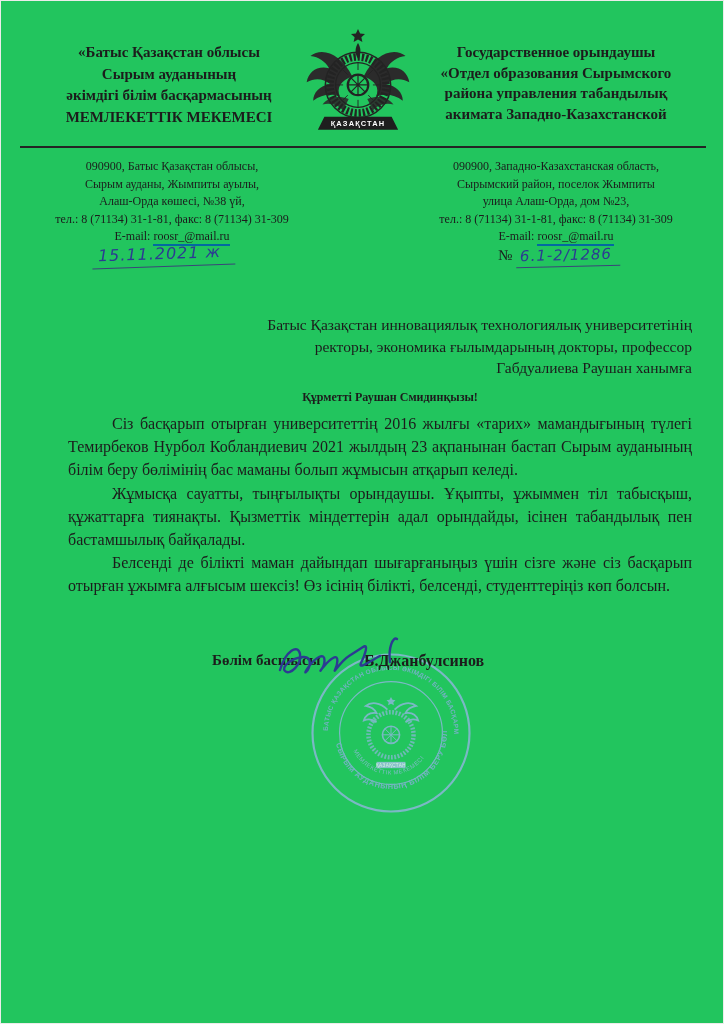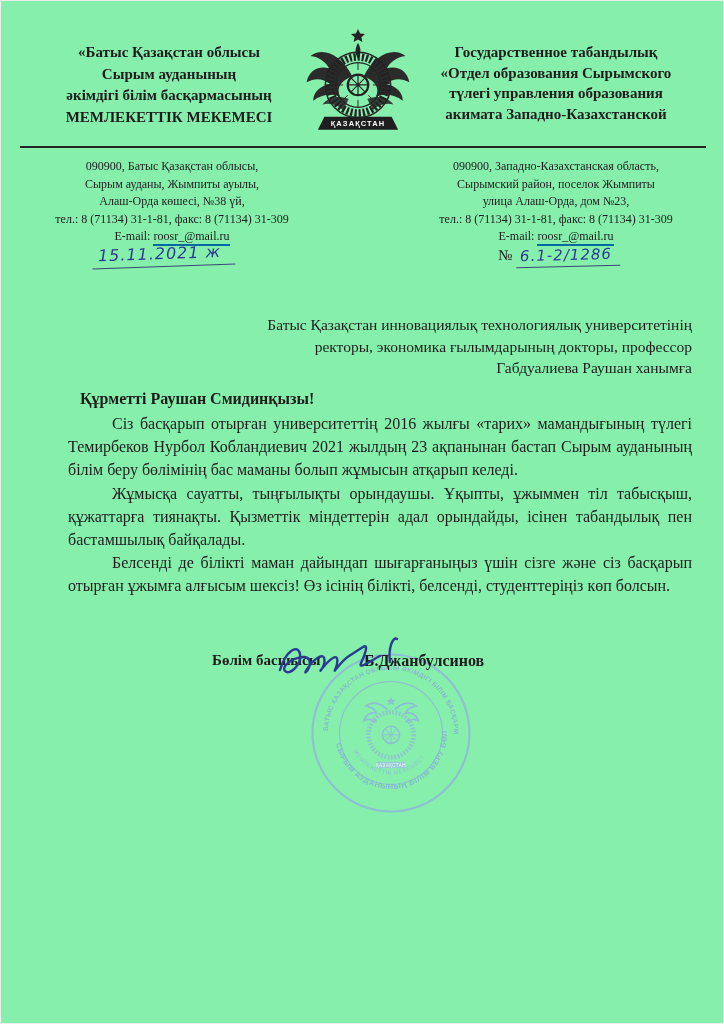--- a/index.html
+++ b/index.html
@@ -1,20 +1,20 @@
 <!DOCTYPE html>
 <html><head>
 <meta charset="utf-8">
 <style>
   html,body{margin:0;padding:0;background:#9a9a9a;}
   .page{
     position:relative;
     width:724px;height:1024px;
     margin:0 auto;
-    background:#86efac;
+    background:#22c55e;
     box-shadow:inset 0 0 0 1px #ececea;
     font-family:"Liberation Serif","DejaVu Serif",serif;
     color:#1c1c1c;
     overflow:hidden;
   }
   
   .org{position:absolute;text-align:center;font-weight:bold;}
   .org-left{left:34px;top:42px;width:270px;font-size:15px;line-height:21.5px;}
   .org-right{left:408px;top:42px;width:296px;font-size:15px;line-height:20.5px;}
   .org div{white-space:nowrap;}
@@ -32,21 +32,21 @@
     color:#2c3b92;
     letter-spacing:1px;
   }
   .date-box{position:absolute;left:92px;top:244px;transform:rotate(-2deg);}
   .date-box .handwriting{display:inline-block;font-size:16px;border-bottom:1.5px solid #3a4579;padding:0 14px 3px 6px;}
   .number-box{position:absolute;left:498px;top:246px;font-size:15px;}
   .number-box .handwriting{display:inline-block;font-size:15px;border-bottom:1.5px solid #3a4579;padding:0 8px 2px 4px;transform:rotate(-1.5deg);}
   
   .recipient{position:absolute;left:198px;top:314px;width:494px;text-align:right;font-weight:normal;font-size:15.5px;line-height:21.5px;}
   
-  .salutation{position:absolute;left:80px;top:390px;width:620px;font-weight:bold;font-size:16px;}
+  .salutation{position:absolute;left:80px;top:390px;width:620px;text-align:center;font-weight:bold;font-size:12px;}
   .letter-body{position:absolute;left:68px;top:412px;width:624px;font-size:16px;line-height:23.2px;text-align:justify;}
   .letter-body p{margin:0;text-indent:44px;}
   
   .sig-row{position:absolute;left:0;top:650px;width:724px;height:30px;z-index:3;}
   .sig-title{position:absolute;left:212px;top:2px;font-weight:bold;font-size:15px;}
   .sig-name{position:absolute;left:364px;top:2px;font-weight:bold;font-size:16px;}
   .sig-scribble{position:absolute;left:272px;top:628px;width:150px;height:62px;z-index:4;}
   
   .stamp{position:absolute;left:308px;top:650px;width:166px;height:166px;opacity:.82;z-index:2;}
 </style>
@@ -89,23 +89,23 @@
       <g stroke="#232323" stroke-width="1">
         <path d="M60 39 v8 M60 79 v8 M36 63 h8 M76 63 h8 M44 47 l5 5 M71 74 l5 5 M76 47 l-5 5 M49 74 l-5 5" fill="none"></path>
       </g>
 
       <path d="M24 97 L96 97 L103 111 L17 111 Z" fill="#1e1e1e"></path>
       <text x="60" y="107" fill="#ffffff" font-size="8" text-anchor="middle" letter-spacing="1.2" font-family="Liberation Sans, sans-serif" font-weight="bold">ҚАЗАҚСТАН</text>
     </svg>
   </div>
 
   <div class="org org-right">
-    <div>Государственное табандылық</div>
+    <div>Государственное орындаушы</div>
     <div>«Отдел образования Сырымского</div>
-    <div>түлегі управления образования</div>
+    <div>района управления табандылық</div>
     <div>акимата Западно-Казахстанской</div>
   </div>
 
   <div class="rule"></div>
 
   <div class="addr addr-left">
     <div>090900, Батыс Қазақстан облысы,</div>
     <div>Сырым ауданы, Жымпиты ауылы,</div>
     <div>Алаш-Орда көшесі, №38 үй,</div>
     <div>тел.: 8 (71134) 31-1-81, факс: 8 (71134) 31-309</div>

